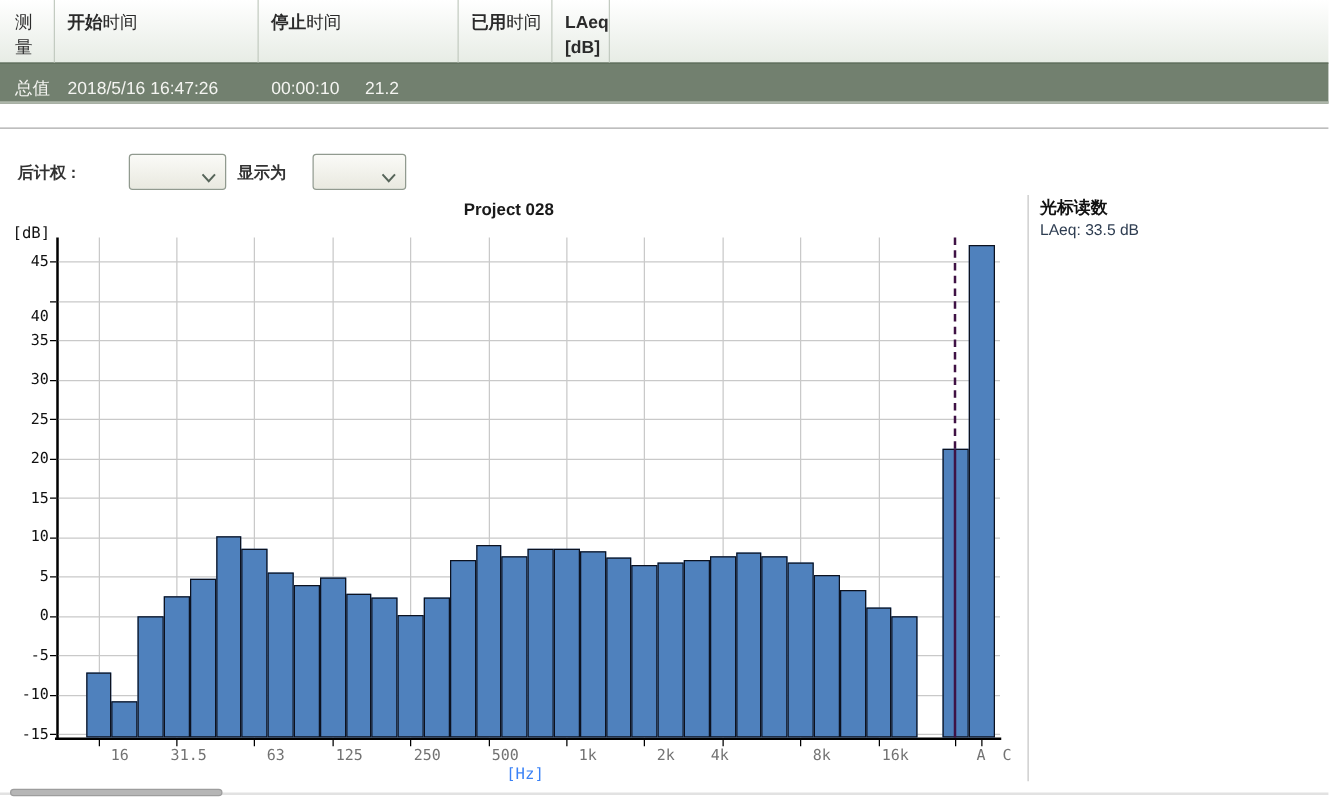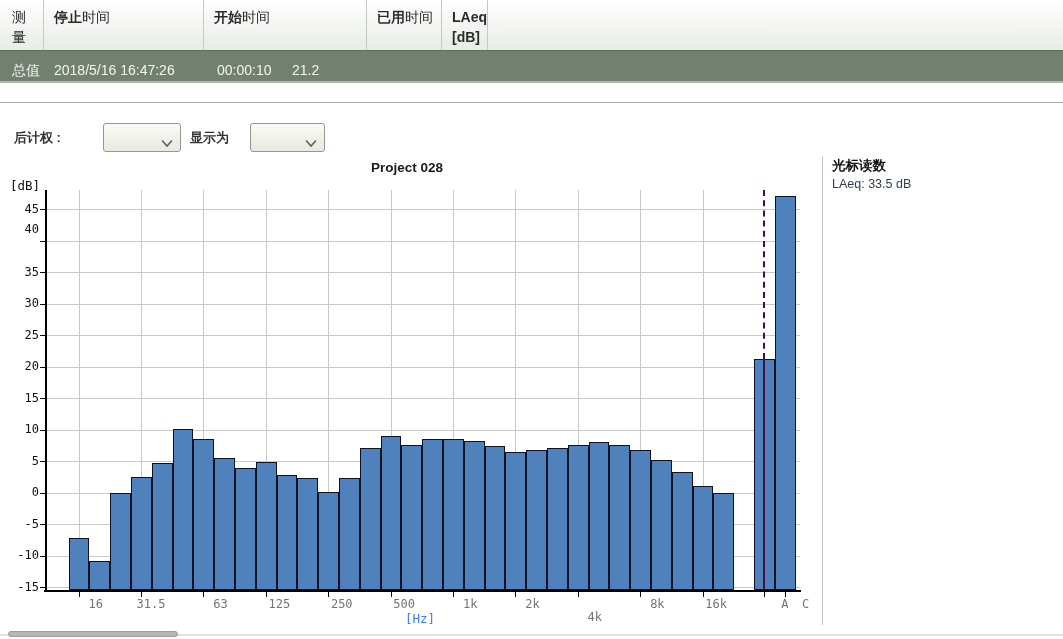--- a/index.html
+++ b/index.html
@@ -59,22 +59,22 @@
                 background:#b6b6b6;border:1px solid #9d9d9d;box-sizing:border-box;}
 </style>
 </head>
 <body>
 
 <div class="stage">
 
   <div class="mtable">
     <div class="thead">
       <div class="cell c0"><span>测量</span></div>
+      <div class="cell c1"><span class="b">开始</span><span>时间</span></div>
       <div class="cell c2"><span class="b">停止</span><span>时间</span></div>
-      <div class="cell c1"><span class="b">开始</span><span>时间</span></div>
       <div class="cell c3"><span class="b">已用</span><span>时间</span></div>
       <div class="cell c4">
         <div class="b">LAeq</div>
         <div class="b">[dB]</div>
       </div>
       <div class="cell c5"></div>
     </div>
     <div class="trow" style="background: rgb(114, 128, 111); color: rgb(244, 244, 241);">
       <div class="cell c0">总值</div>
       <div class="cell c1">2018/5/16 16:47:26</div>
@@ -109,21 +109,21 @@
   <div class="chart-title">Project 028</div>
   <div class="y-unit">[dB]</div>
   <div id="plot">
     <div class="axis-left"></div>
     <div class="axis-bottom"></div>
   <div class="hgrid" style="top: 19px; background: rgb(201, 201, 201);"></div>
       <div class="ytick" style="top: 19px;"></div>
       <div class="ylab" style="top: 11.5px;">45</div>
       <div class="hgrid" style="top: 50.5px; background: rgb(201, 201, 201);"></div>
       <div class="ytick" style="top: 50.5px;"></div>
-      <div class="ylab" style="top: 32px; text-align: right;">40</div>
+      <div class="ylab" style="top: 56px; text-align: right;">40</div>
       <div class="hgrid" style="top: 82px; background: rgb(201, 201, 201);"></div>
       <div class="ytick" style="top: 82px;"></div>
       <div class="ylab" style="top: 74.5px;">35</div>
       <div class="hgrid" style="top: 113.5px; background: rgb(201, 201, 201);"></div>
       <div class="ytick" style="top: 113.5px;"></div>
       <div class="ylab" style="top: 106px;">30</div>
       <div class="hgrid" style="top: 145px; background: rgb(201, 201, 201);"></div>
       <div class="ytick" style="top: 145px;"></div>
       <div class="ylab" style="top: 137.5px;">25</div>
       <div class="hgrid" style="top: 176.5px; background: rgb(201, 201, 201);"></div>
@@ -213,21 +213,21 @@
     </div>
   <div id="xlabels">
       <div class="xlab" style="left: 55px;">16</div>
       <div class="xlab" style="left: 117.4px;">31.5</div>
       <div class="xlab" style="left: 179.8px;">63</div>
       <div class="xlab" style="left: 242.2px;">125</div>
       <div class="xlab" style="left: 304.6px;">250</div>
       <div class="xlab" style="left: 367px;">500</div>
       <div class="xlab" style="left: 429.4px;">1k</div>
       <div class="xlab" style="left: 491.8px;">2k</div>
-      <div class="xlab" style="left: 554px; margin-top: 13px;">4k</div>
+      <div class="xlab" style="left: 535px;">4k</div>
       <div class="xlab" style="left: 616.6px;">8k</div>
       <div class="xlab" style="left: 679px;">16k</div>
       <div class="xlab" style="left: 740.4px;">A</div>
       <div class="xlab" style="left: 761.2px;">C</div>
     </div>
   <div class="x-unit">[Hz]</div>
 
   <div class="vdivider"></div>
   <div class="cp-title">光标读数</div>
   <div class="cp-reading">LAeq: 33.5 dB</div>

